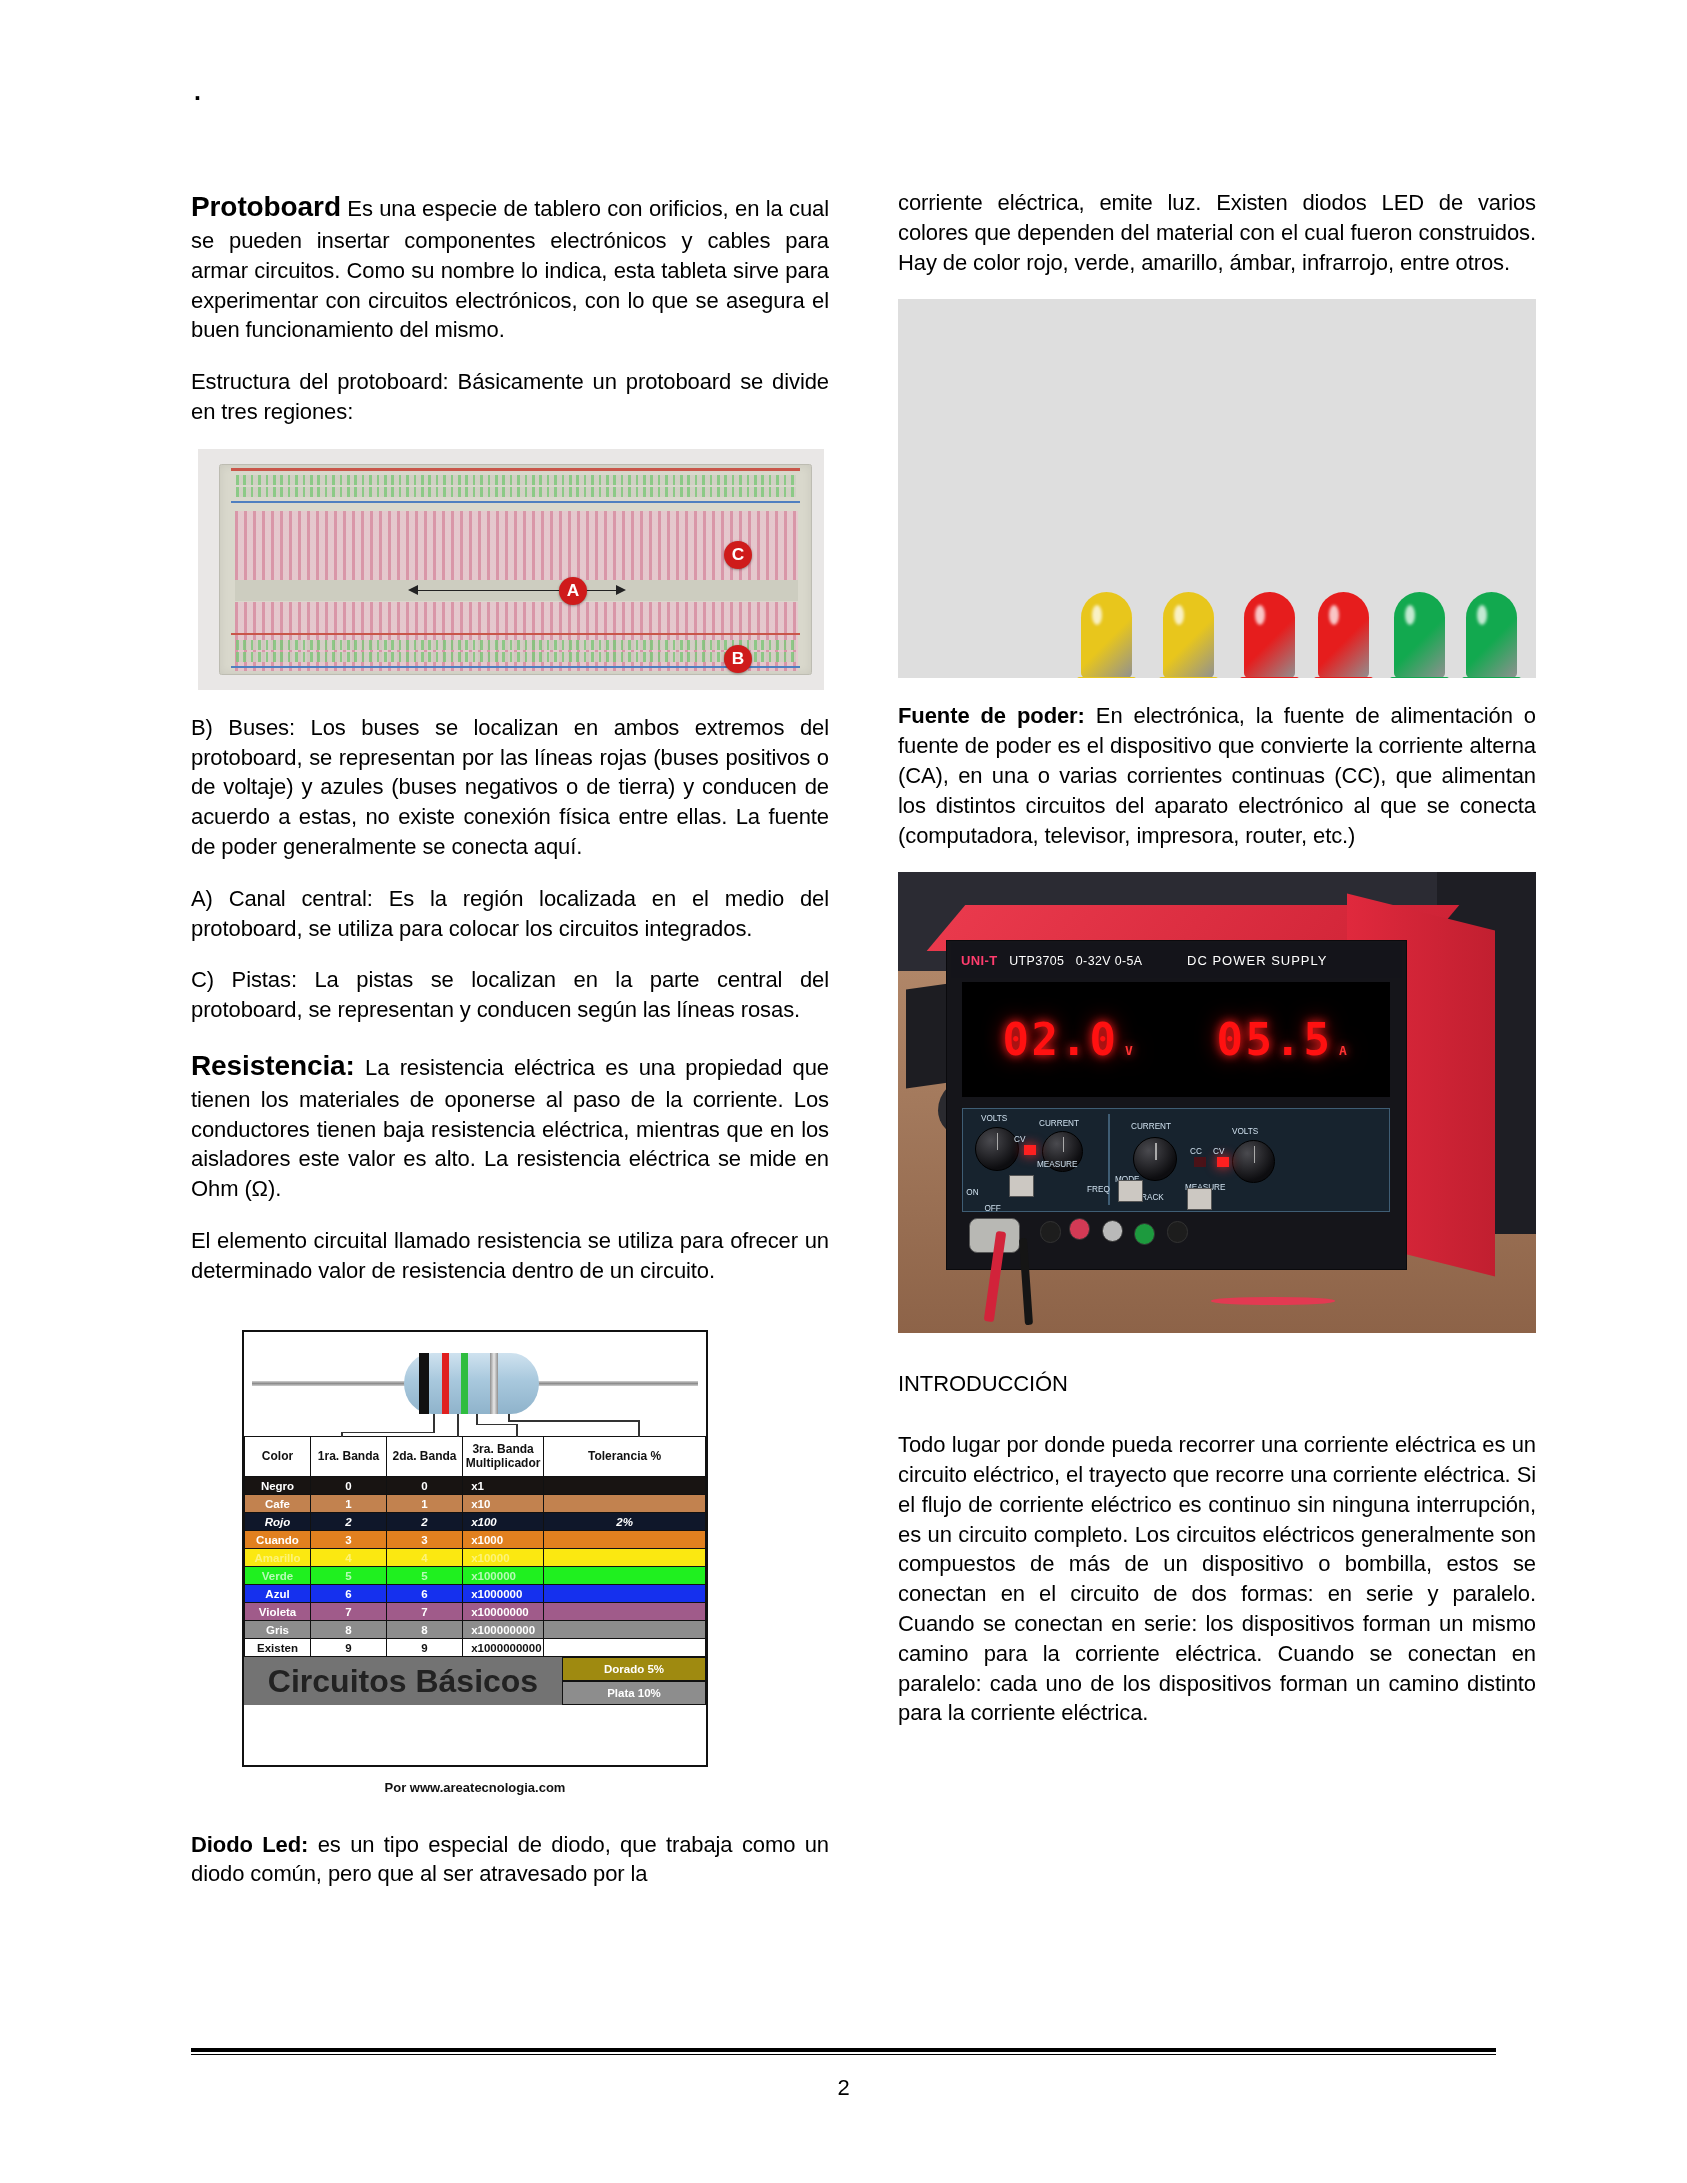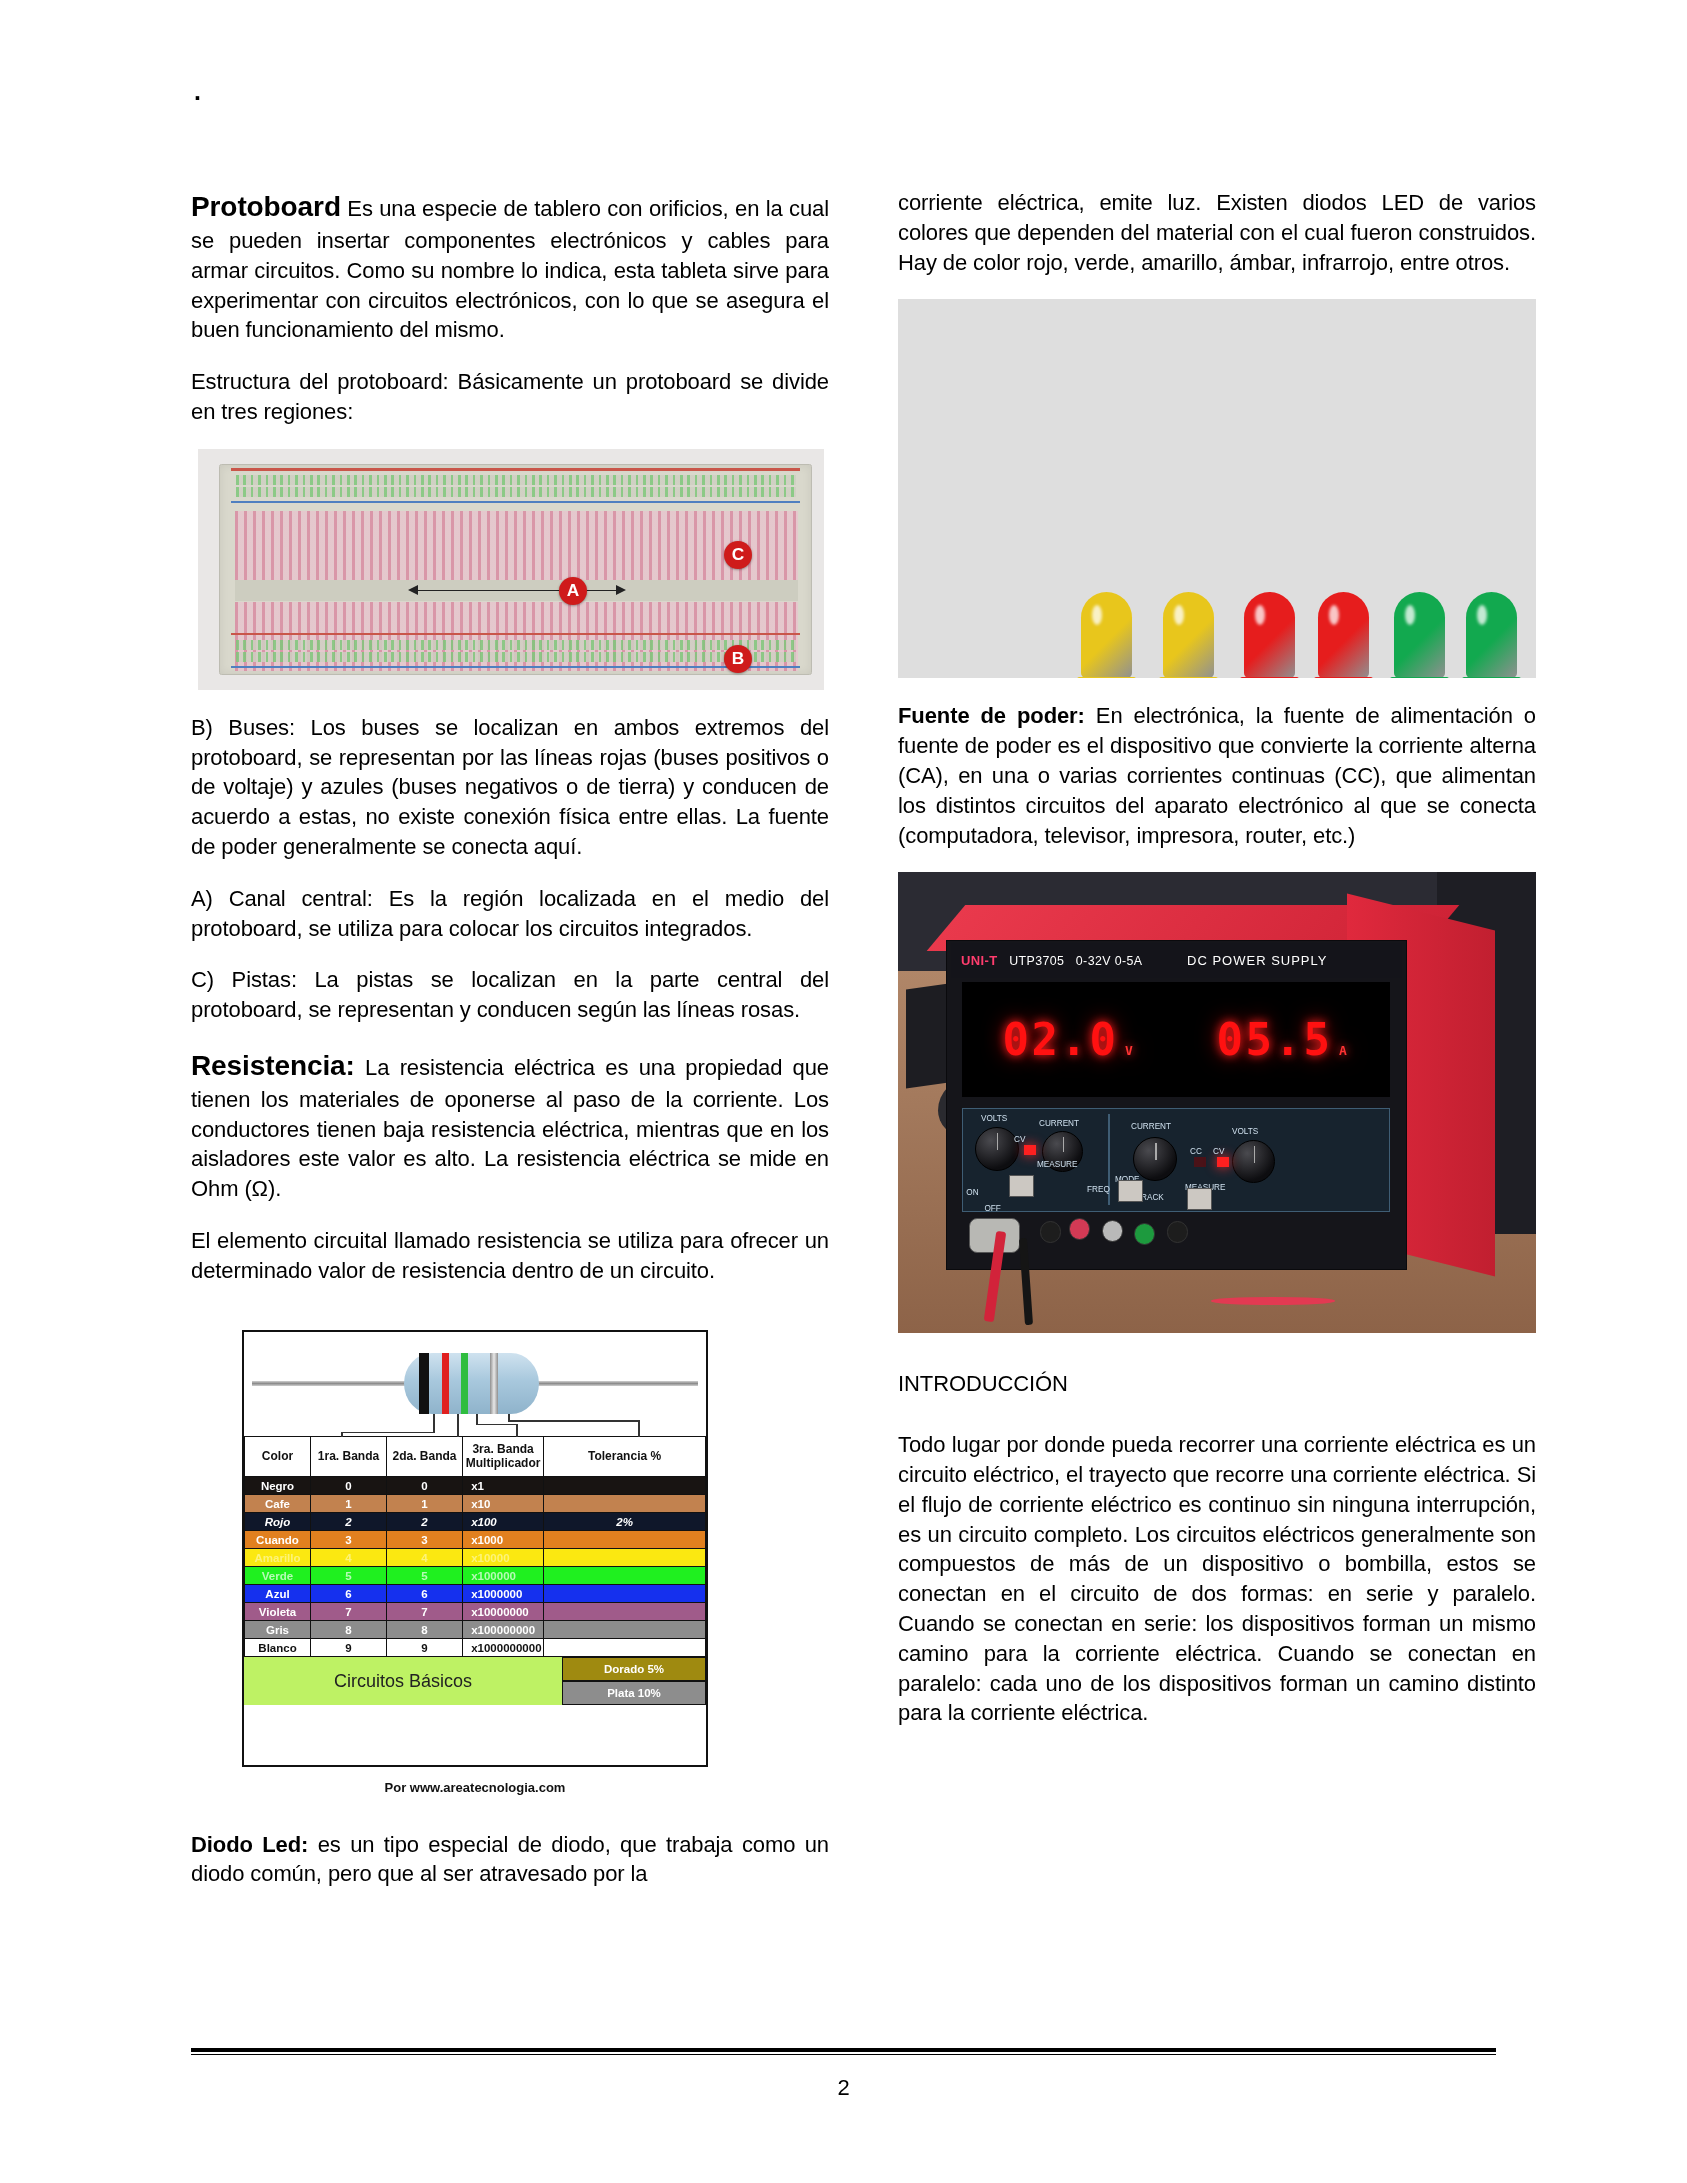--- a/index.html
+++ b/index.html
@@ -214,22 +214,22 @@
   table.rc th, table.rc td {
     border: 0.8px solid #111; text-align: center;
     padding: 2.5px 1.6px; font-weight: 700;
   }
   table.rc th { background: #fff; color: #111; font-size: 12px; padding: 5.8px 1.6px; }
   table.rc td.mult { text-align: left; padding-left: 8.2px; }
   table.rc td.colname { text-align: center; }
   .rc-foot { display: flex; }
   .rc-title {
     flex: 1; display: flex; align-items: center; justify-content: center;
-    font-size: 18px; color: #222; font-weight: 400;
-    background: #bef264;
+    font-size: 32px; color: #222; font-weight: 700;
+    background: #737373;
   }
   .rc-tol { width: 144px; }
   .rc-tol div {
     height: 24px; display: flex; align-items: center; justify-content: center;
     font-size: 11.5px; font-weight: 700; border: 0.8px solid #111;
   }
   .fig-res-cap {
     width: 466px; margin: 13px 0 0 51px; text-align: center;
     font-size: 13px; font-weight: 700; color: #111;
   }
@@ -386,21 +386,21 @@
                 <td class="" style="color: rgb(255, 255, 255);"></td>
               </tr>
               <tr style="background: rgb(141, 141, 141);">
                 <td class="colname" style="color: rgb(255, 255, 255);">Gris</td>
                 <td class="" style="color: rgb(255, 255, 255);">8</td>
                 <td class="" style="color: rgb(255, 255, 255);">8</td>
                 <td class="mult" style="color: rgb(255, 255, 255);">x100000000</td>
                 <td class="" style="color: rgb(255, 255, 255);"></td>
               </tr>
               <tr style="background: rgb(255, 255, 255);">
-                <td class="colname" style="color: rgb(17, 17, 17);">Blanco</td>
+                <td class="colname" style="color: rgb(17, 17, 17);">Existen</td>
                 <td class="" style="color: rgb(17, 17, 17);">9</td>
                 <td class="" style="color: rgb(17, 17, 17);">9</td>
                 <td class="mult" style="color: rgb(17, 17, 17);">x1000000000</td>
                 <td class="" style="color: rgb(17, 17, 17);"></td>
               </tr>
             </tbody>
         </table>
 
         <div class="rc-foot">
           <div class="rc-title">Circuitos Básicos</div>

